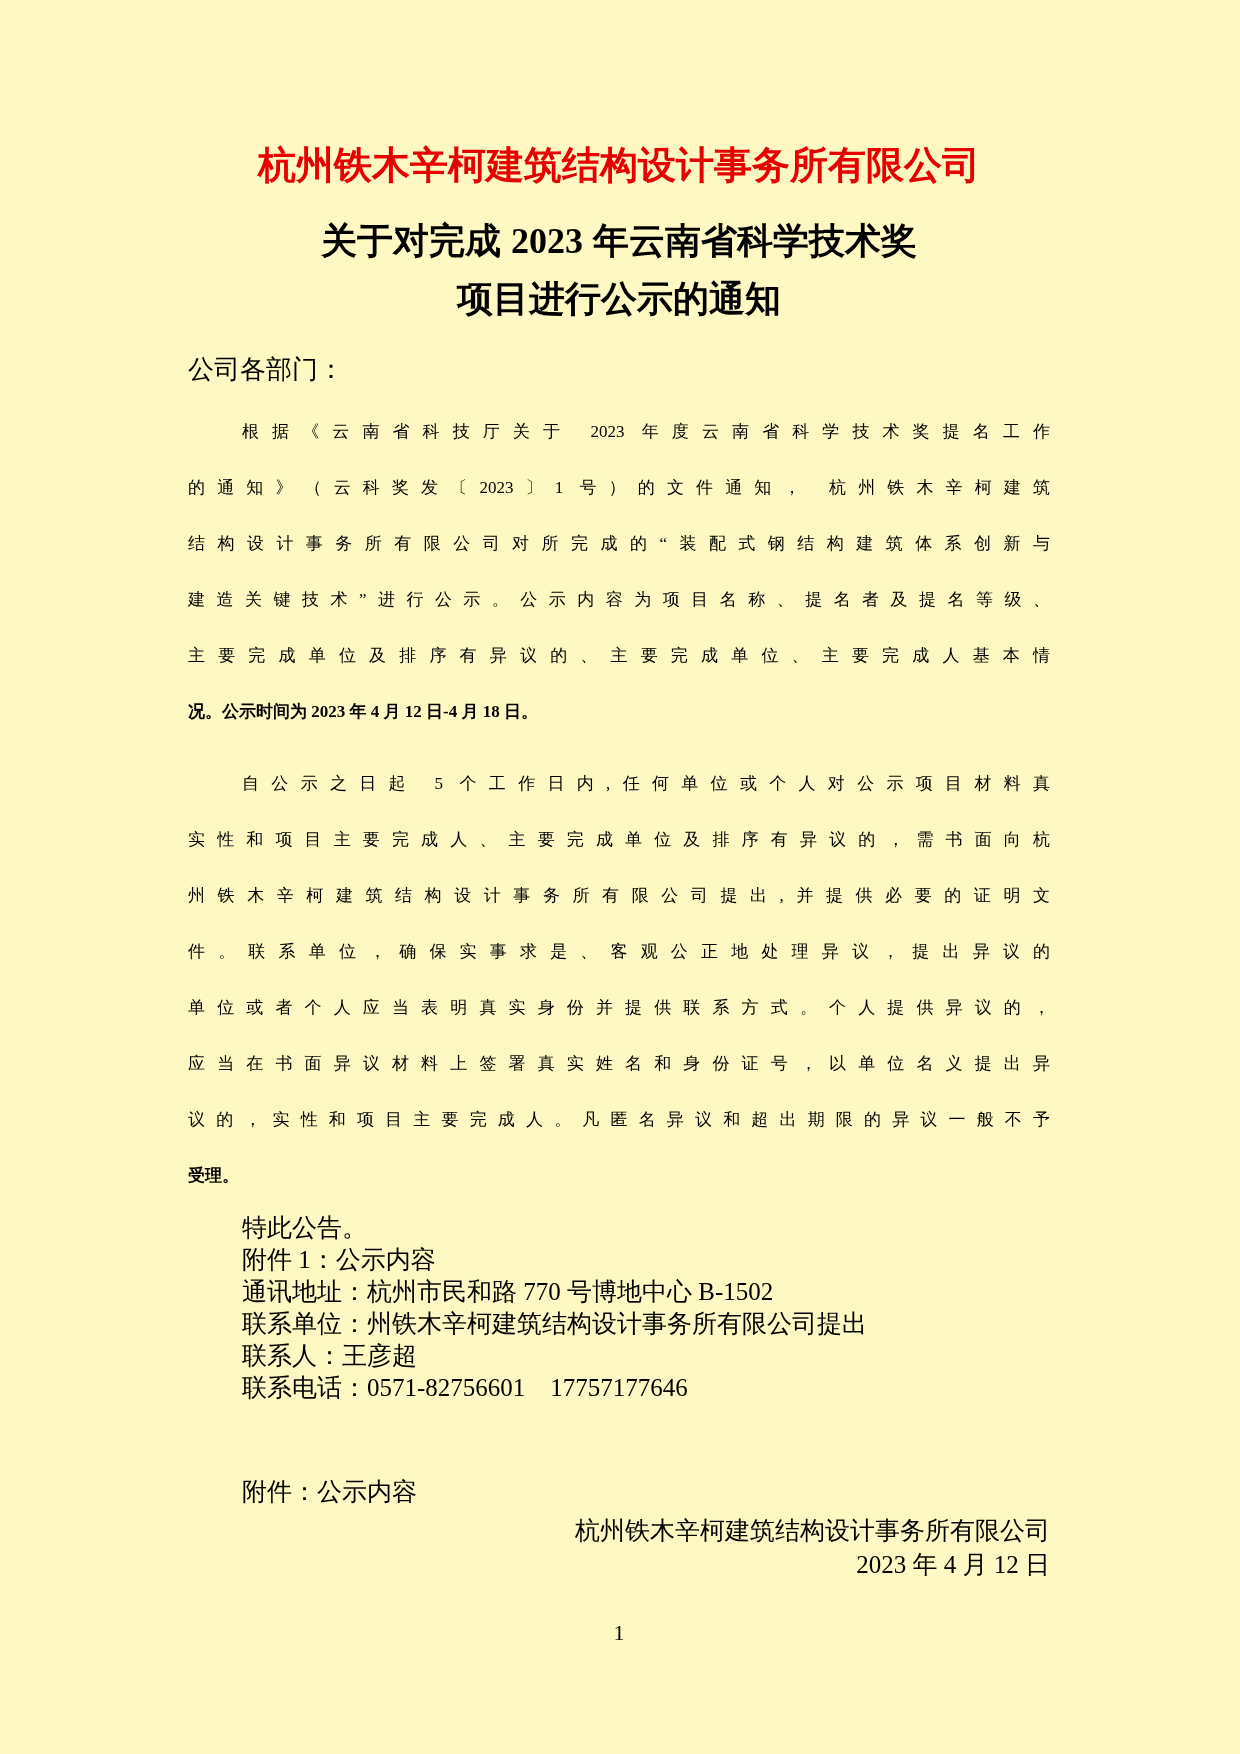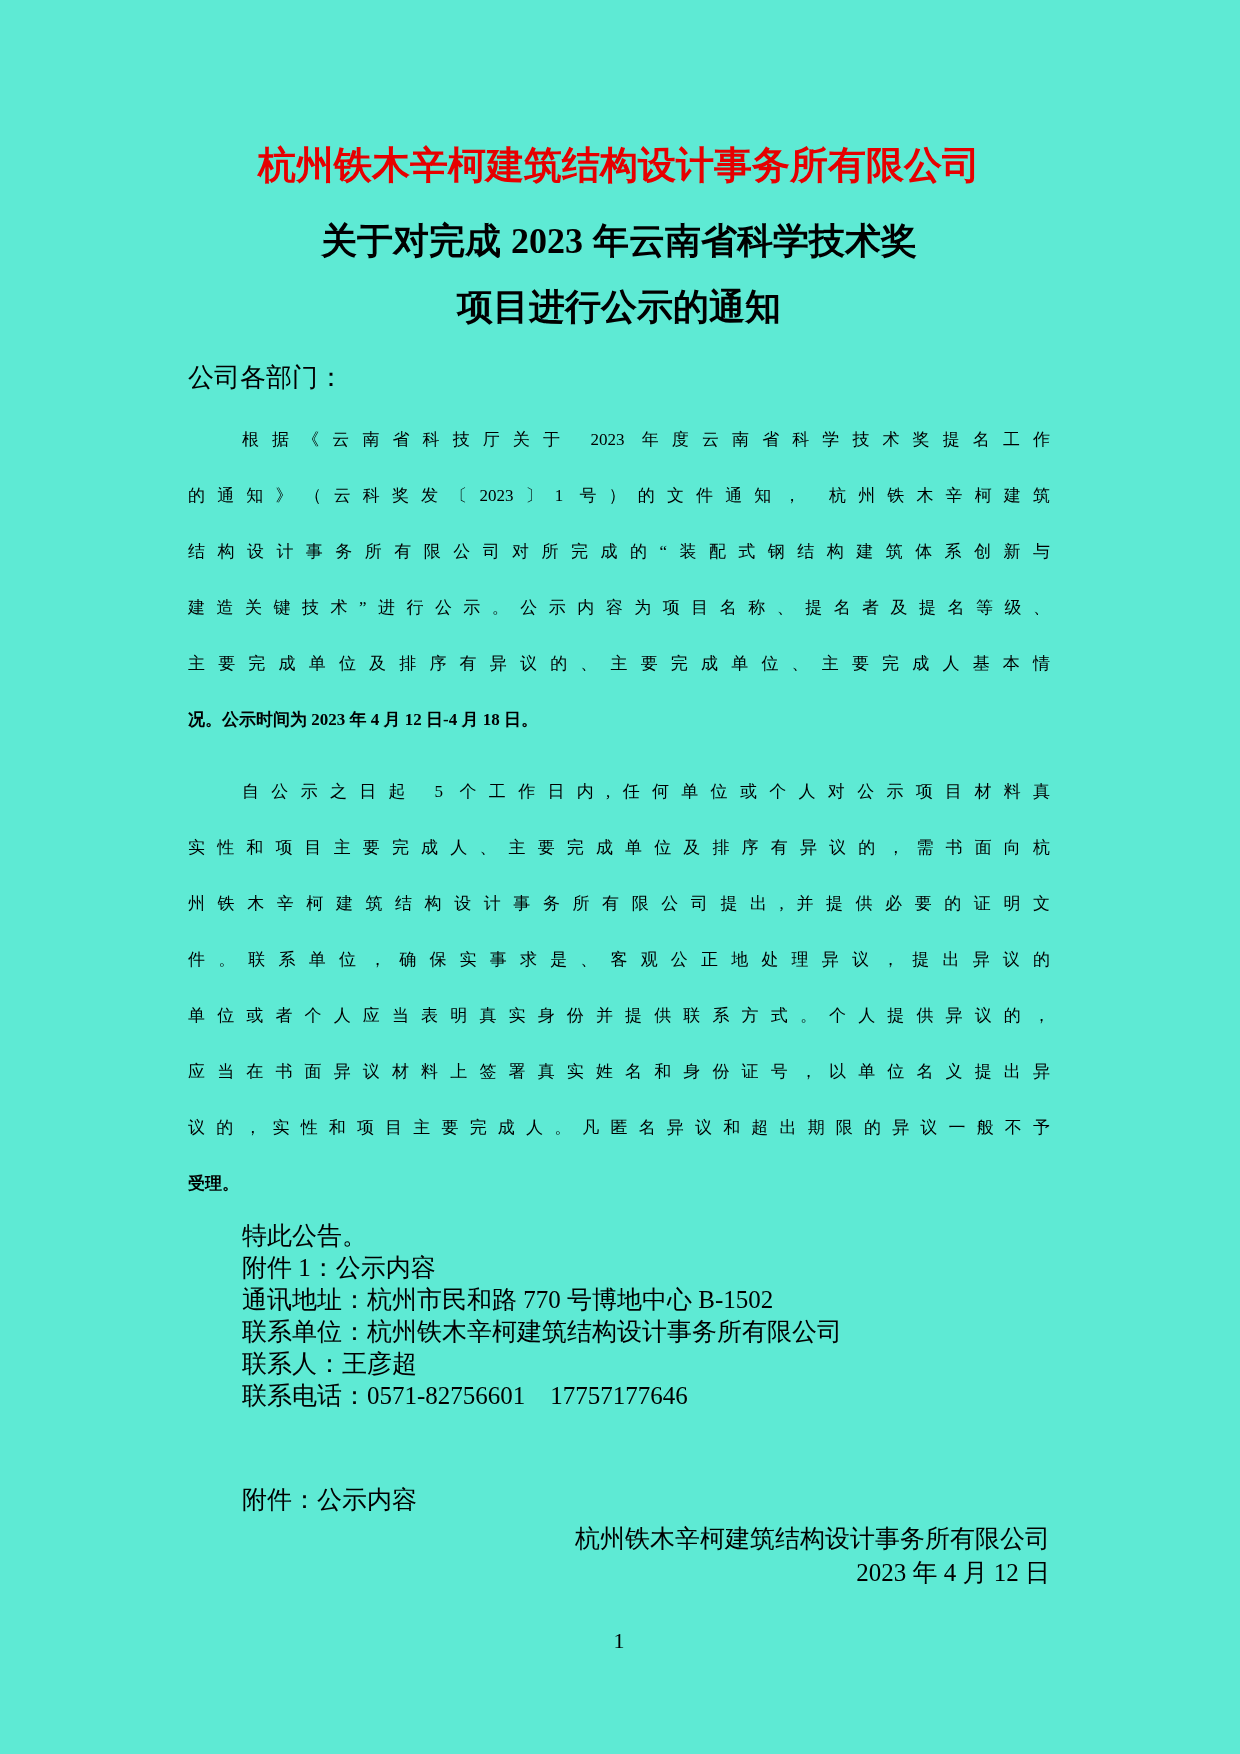--- a/index.html
+++ b/index.html
@@ -5,21 +5,21 @@
   html, body {
     margin: 0;
     padding: 0;
     background: #ffffff;
   }
   .page {
     position: relative;
     width: 1240px;
     height: 1754px;
     margin: 0 auto;
-    background: #5eead4;
+    background: #fef9c3;
     box-sizing: border-box;
     padding: 140px 190px 7px 188px;
     color: #000000;
     font-family: "Liberation Serif", "DejaVu Serif", serif;
     overflow: hidden;
   }
   .title-company {
     font-family: "Liberation Sans", "DejaVu Sans", sans-serif;
     font-weight: bold;
     font-size: 38px;
@@ -31,21 +31,21 @@
   .title-line {
     font-family: "Liberation Sans", "DejaVu Sans", sans-serif;
     font-weight: bold;
     font-size: 36px;
     line-height: 50px;
     color: #000000;
     text-align: center;
     margin: 0;
   }
   .title-line.l2 { margin-top: 26px; }
-  .title-line.l3 { margin-top: 16px; }
+  .title-line.l3 { margin-top: 8px; }
   .title-line .num {
     font-family: "Liberation Serif", "DejaVu Serif", serif;
     font-weight: bold;
   }
   .salutation {
     font-size: 26px;
     line-height: 44px;
     margin-top: 24px;
   }
   .para { margin-top: 12px; }
@@ -117,21 +117,21 @@
     <div class="bline">单位或者个人应当表明真实身份并提供联系方式。个人提供异议的，</div>
     <div class="bline">应当在书面异议材料上签署真实姓名和身份证号，以单位名义提出异</div>
     <div class="bline">议的，实性和项目主要完成人。凡匿名异议和超出期限的异议一般不予</div>
     <div class="bline last">受理。</div>
   </div>
 
   <div class="notes">
     <div class="nline">特此公告。</div>
     <div class="nline">附件 1：公示内容</div>
     <div class="nline">通讯地址：杭州市民和路 770 号博地中心 B-1502</div>
-    <div class="nline">联系单位：杭州铁木辛柯建筑结构设计事务所有限公司</div>
+    <div class="nline">联系单位：州铁木辛柯建筑结构设计事务所有限公司提出</div>
     <div class="nline">联系人：王彦超</div>
     <div class="nline">联系电话：0571-82756601    17757177646</div>
   </div>
 
   <div class="attachment">附件：公示内容</div>
 
   <div class="signature">
     <div class="sline">杭州铁木辛柯建筑结构设计事务所有限公司</div>
     <div class="sline">2023 年 4 月 12 日</div>
   </div>

